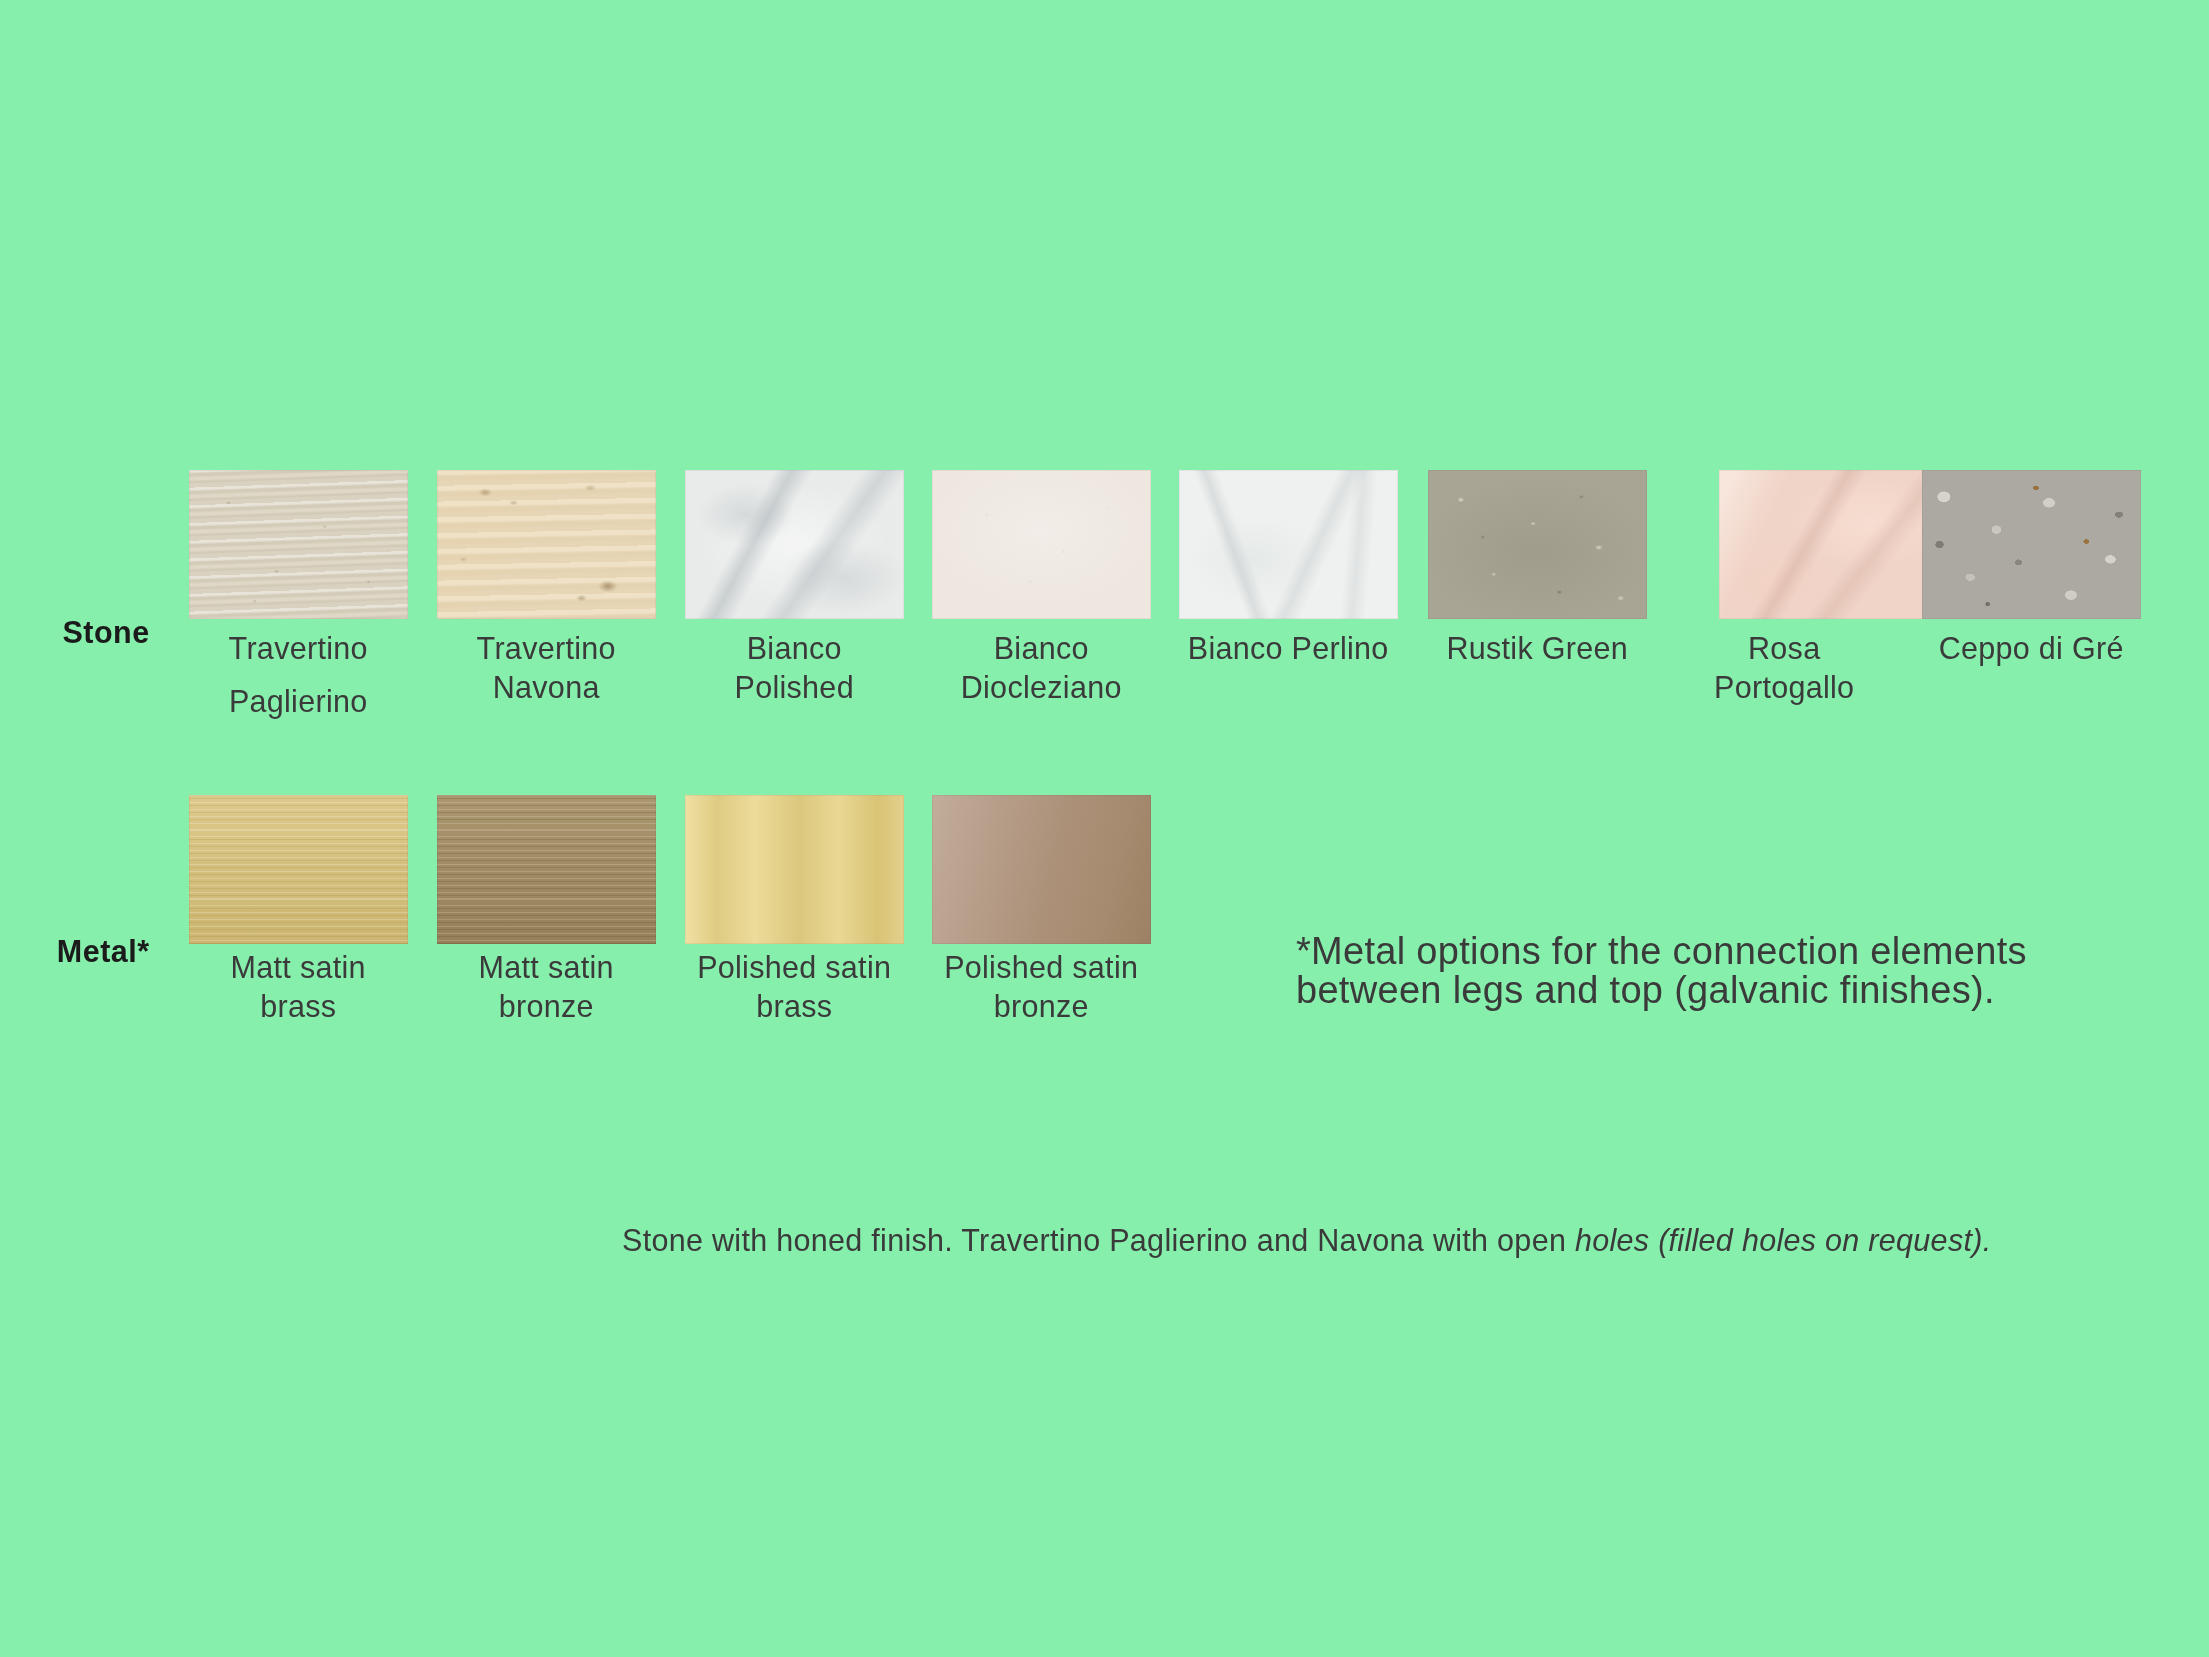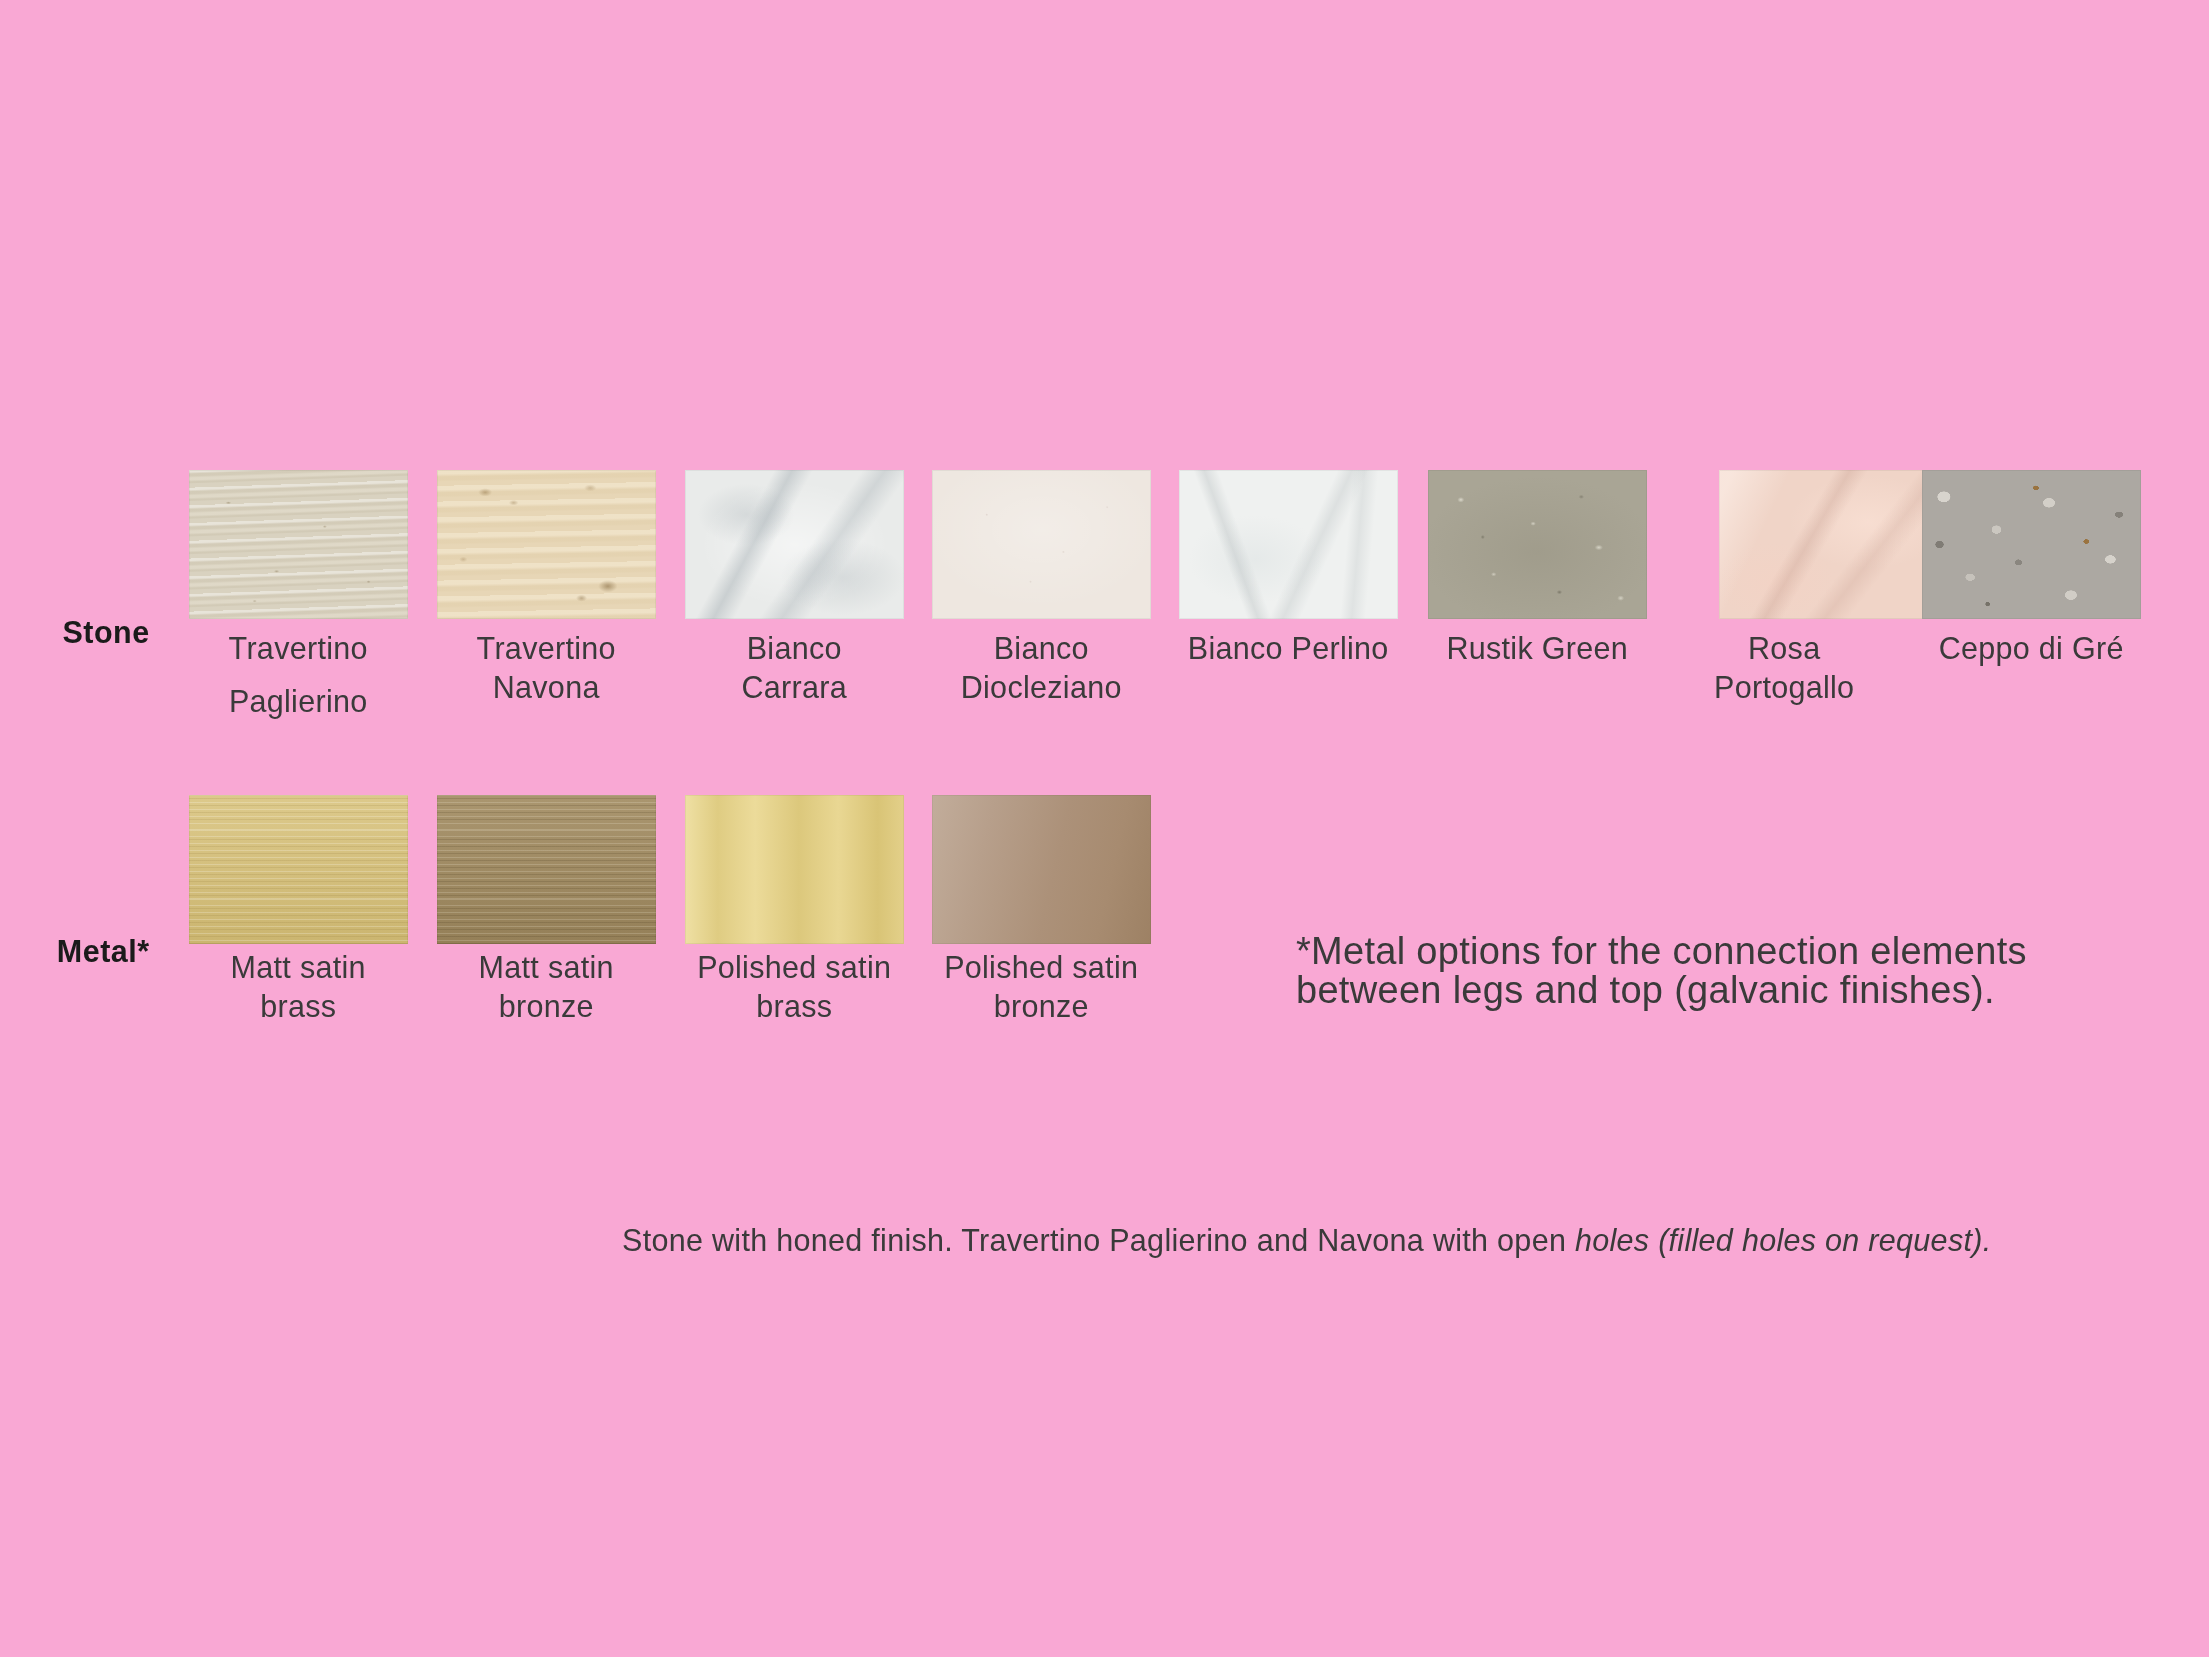--- a/index.html
+++ b/index.html
@@ -1,19 +1,19 @@
 <!DOCTYPE html>
 <html><head>
 <meta charset="utf-8">
 <style>
   html,body{margin:0;padding:0;background:#ffffff;}
   .page{
     position:relative;
     width:2210px;height:1658px;
-    background:#f9a8d4;
+    background:#86efac;
     font-family:"Liberation Sans", sans-serif;
     overflow:hidden;
   }
   .row-label{
     position:absolute;left:19.7px;width:130px;
     text-align:right;
     font-size:30.5px;font-weight:bold;color:#1b1b1b;
     line-height:39px;
     letter-spacing:0.5px;
   }
@@ -179,21 +179,21 @@
         <div class="swatch tx-travertino-navona" style="height: 149px; background-color: rgb(231, 214, 182);"></div>
         <figcaption class="cap" style="top: 159px; color: rgb(58, 58, 58);">
           <div class="cap-line">Travertino</div>
           <div class="cap-line">Navona</div>
         </figcaption>
       </figure>
       <figure class="col" style="left: 669px; top: 454px;">
         <div class="swatch tx-bianco-carrara" style="height: 149px; background-color: rgb(233, 235, 234);"></div>
         <figcaption class="cap" style="top: 159px; color: rgb(58, 58, 58);">
           <div class="cap-line">Bianco</div>
-          <div class="cap-line">Carrara</div>
+          <div class="cap-line">Polished</div>
         </figcaption>
       </figure>
       <figure class="col" style="left: 916px; top: 454px;">
         <div class="swatch tx-bianco-diocleziano" style="height: 149px; background-color: rgb(238, 231, 224);"></div>
         <figcaption class="cap" style="top: 159px; color: rgb(58, 58, 58);">
           <div class="cap-line">Bianco</div>
           <div class="cap-line">Diocleziano</div>
         </figcaption>
       </figure>
       <figure class="col" style="left: 1163px; top: 454px;">

